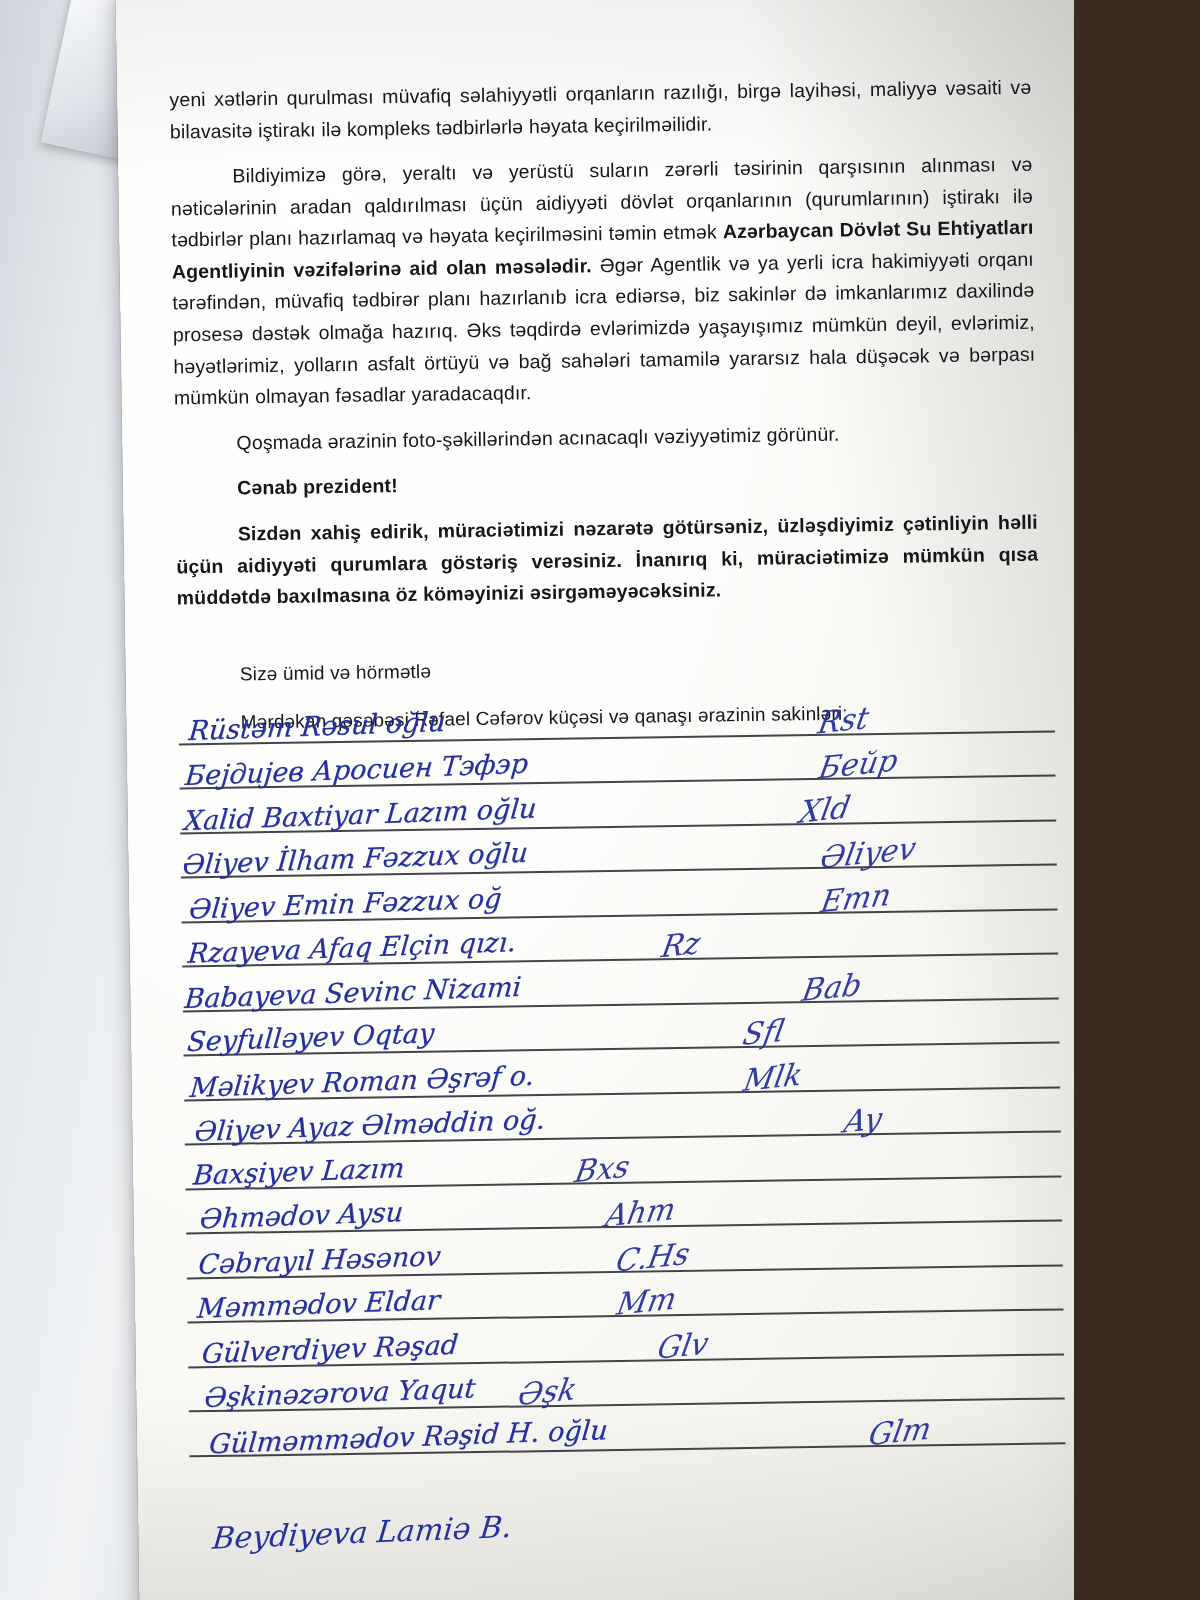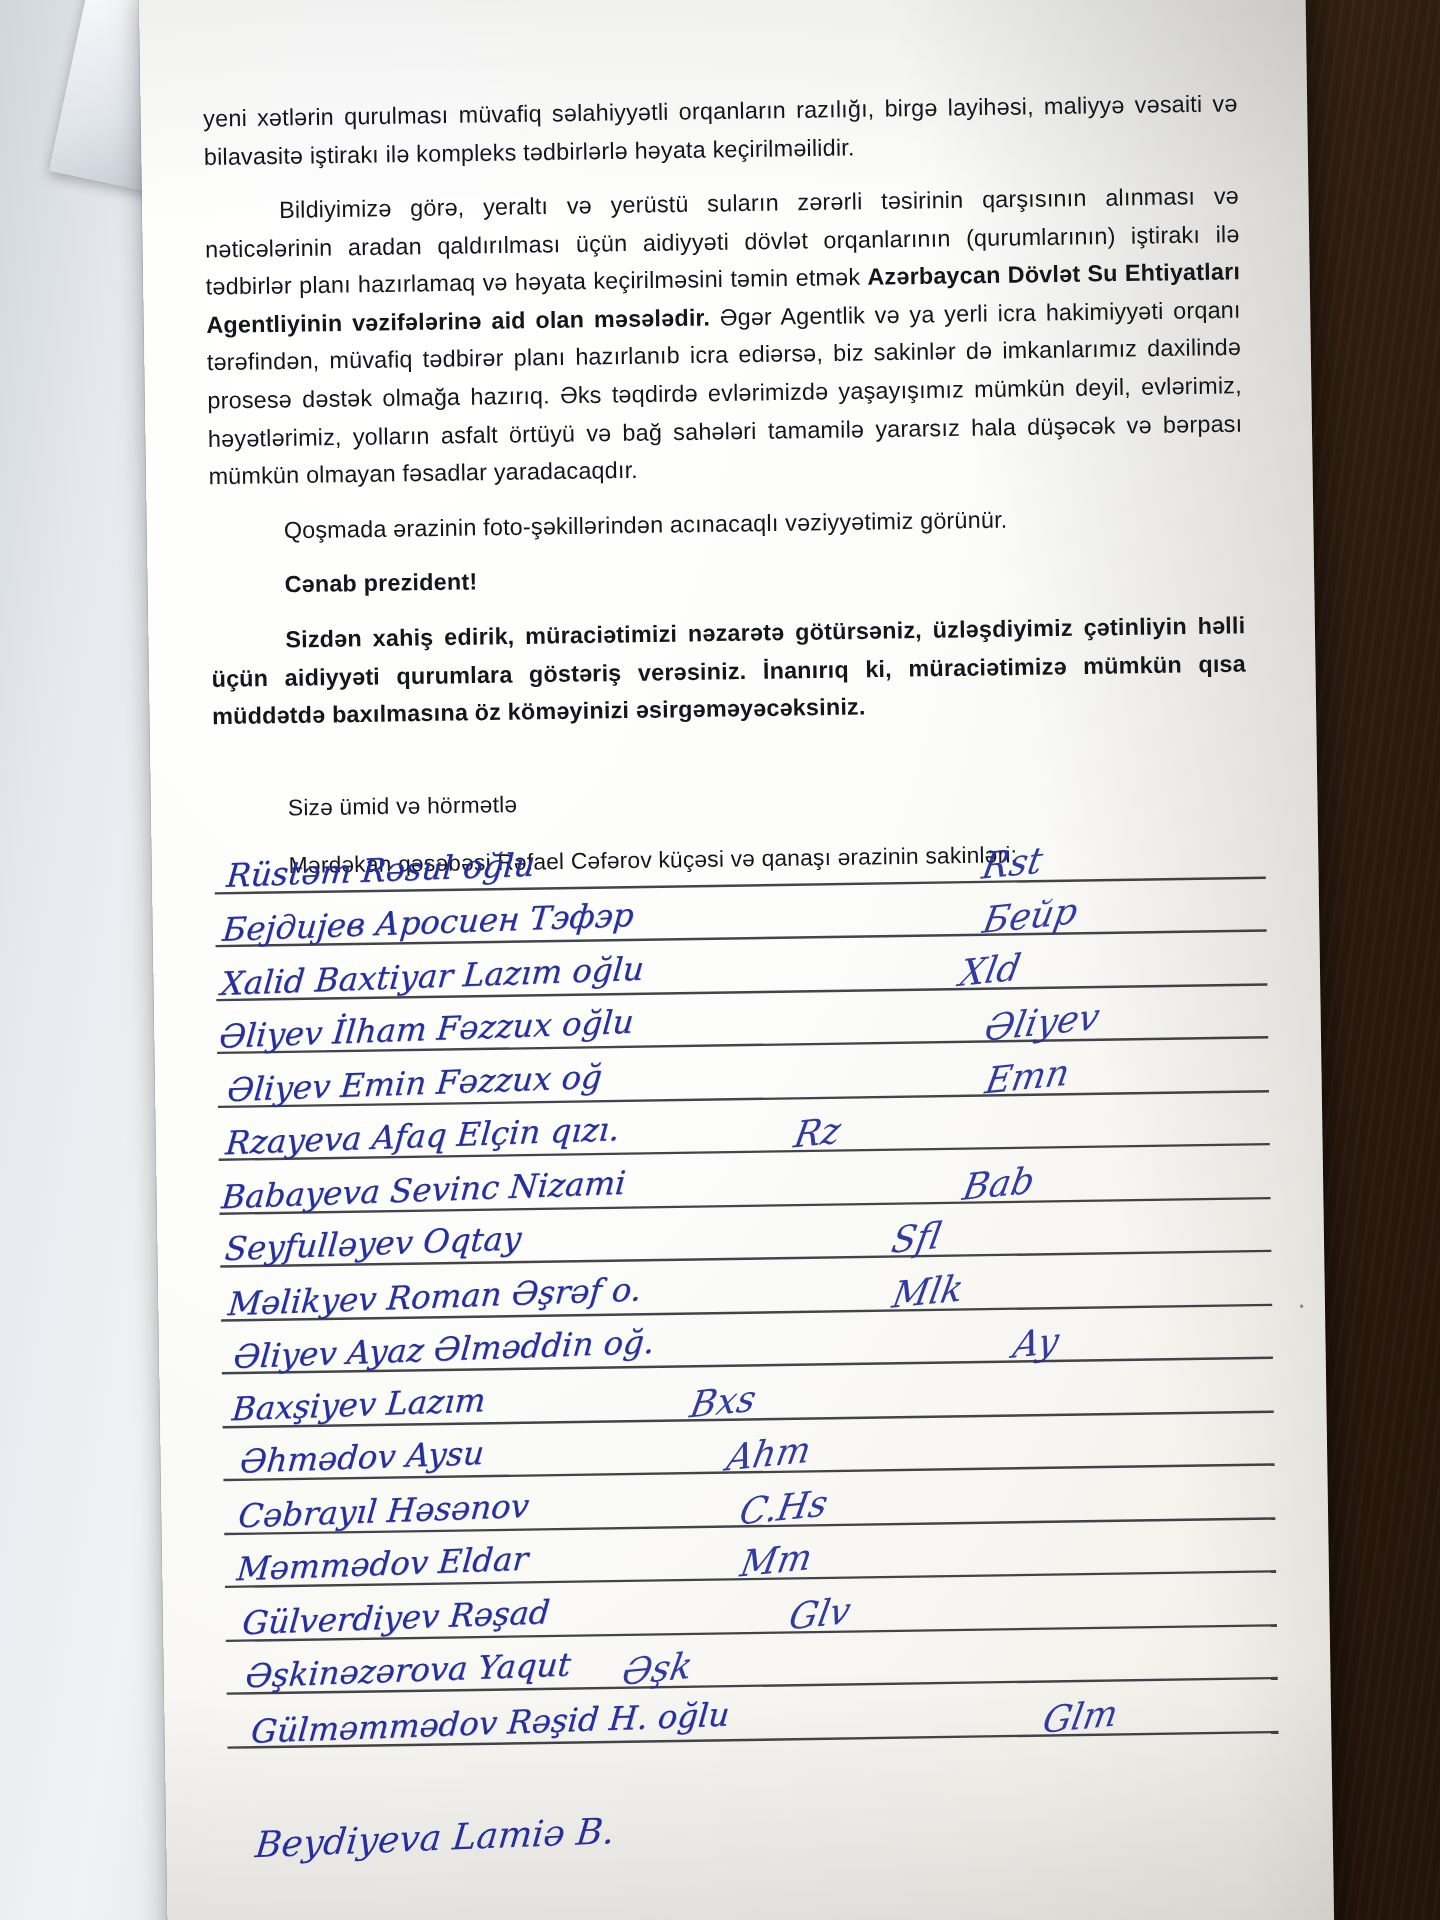--- a/index.html
+++ b/index.html
@@ -2,21 +2,21 @@
 <html><head>
 <meta charset="utf-8">
 <style>
   html, body {
     margin: 0;
     padding: 0;
     background: #3a2a1e;
   }
   #page {
     position: relative;
-    width: 1200px;
+    width: 1074px;
     height: 1600px;
     overflow: hidden;
     background: linear-gradient(110deg, #6a4a32 0%, #56381f 18%, #3d2715 45%, #2d1c0f 75%, #241509 100%);
     font-family: "Liberation Sans", sans-serif;
   }
   
   .desk-grain {
     position: absolute;
     inset: 0;
     background: repeating-linear-gradient(

